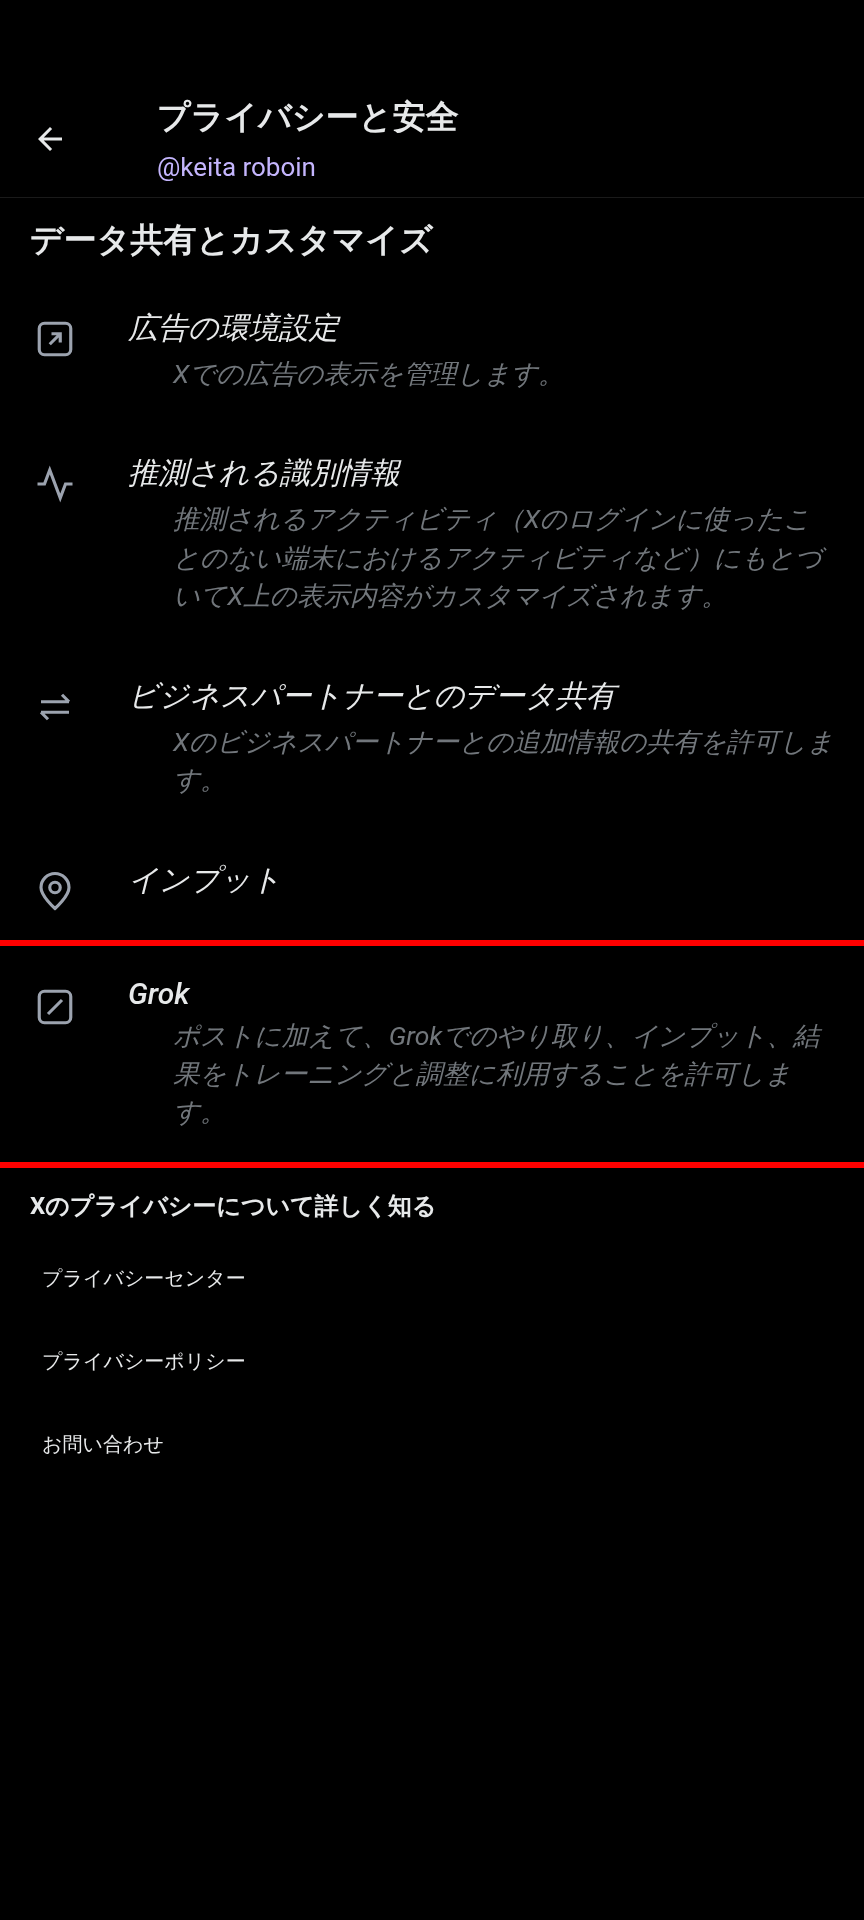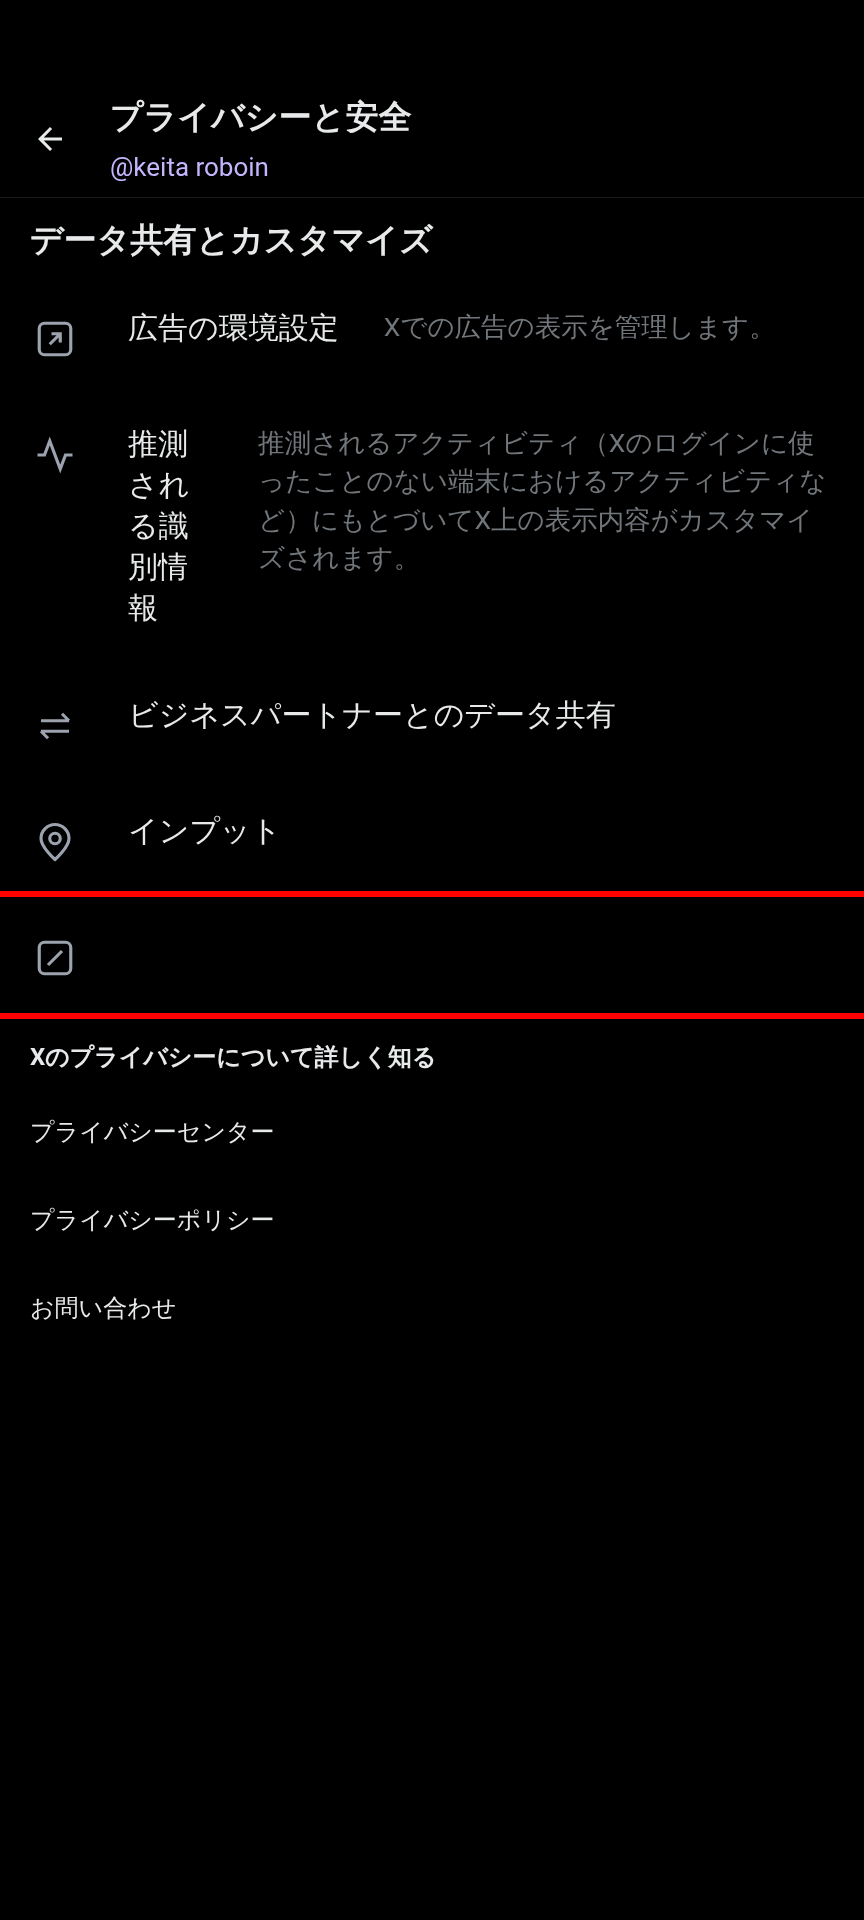--- a/index.html
+++ b/index.html
@@ -13,20 +13,21 @@
       background-color: #000000;
       color: #e7e9ea;
       font-family: -apple-system, BlinkMacSystemFont, "Segoe UI", Roboto, Helvetica, Arial, sans-serif;
       overflow: hidden;
     }
     .header {
       display: flex;
       align-items: center;
       padding: 95px 20px 15px 20px;
       border-bottom: 1px solid #1a1a1a;
+      gap: 47px;
     }
     .back-button {
       width: 60px;
       height: 60px;
       display: flex;
       align-items: center;
       justify-content: center;
       margin-right: 30px;
       cursor: pointer;
     }
@@ -72,43 +73,46 @@
       flex-shrink: 0;
     }
     .icon-slot svg {
       width: 42px;
       height: 42px;
       stroke: #9ca3af;
       fill: none;
     }
     .item-text {
       display: flex;
+      flex-direction: column;
       flex: 1;
+      font-style: italic;
     }
     .item-title {
       font-size: 30px;
       font-weight: 500;
       color: #e7e9ea;
       margin-bottom: 6px;
     }
     .item-description {
       font-size: 26.5px;
       color: #71767b;
       line-height: 1.45;
       margin-left: 45px;
     }
     .highlighted {
       border: 6px solid #ff0000;
       margin: -6px;
     }
     .link-item {
       padding: 28px 30px;
-      font-size: 24px;
+      font-size: 20px;
       color: #e7e9ea;
       cursor: pointer;
+      margin-left: 12px;
     }
     .section-heading-2 {
       font-size: 24px;
       font-weight: 700;
       color: #e7e9ea;
       padding: 28px 30px 15px 30px;
     }
   </style>
 </head>
 <body>
@@ -154,20 +158,21 @@
 
 <div class="settings-item">
   <div class="icon-slot">
     <svg viewBox="0 0 24 24" stroke-width="1.8">
       <path d="M4 9 L20 9 M16 5 L20 9"></path>
       <path d="M20 15 L4 15 M8 19 L4 15"></path>
     </svg>
   </div>
   <div class="item-text">
     <div class="item-title">ビジネスパートナーとのデータ共有</div>
+    <div class="item-description">Xのビジネスパートナーとの追加情報の共有を許可します。</div>
   </div>
 </div>
 
 <div class="settings-item">
   <div class="icon-slot">
     <svg viewBox="0 0 24 24" stroke-width="1.8">
       <path d="M12 22 C12 22 20 15 20 10 A8 8 0 0 0 4 10 C4 15 12 22 12 22 Z"></path>
       <circle cx="12" cy="10" r="3"></circle>
     </svg>
   </div>
@@ -177,20 +182,24 @@
 </div>
 
 <div class="highlighted">
   <div class="settings-item">
     <div class="icon-slot">
       <svg viewBox="0 0 24 24" stroke-width="1.8">
         <rect x="3" y="3" width="18" height="18" rx="3"></rect>
         <path d="M8 16 L16 8"></path>
       </svg>
     </div>
+    <div class="item-text">
+      <div class="item-title">Grok</div>
+      <div class="item-description">ポストに加えて、Grokでのやり取り、インプット、結果をトレーニングと調整に利用することを許可します。</div>
+    </div>
   </div>
 </div>
 
 <div class="section-heading-2">Xのプライバシーについて詳しく知る</div>
 
 <div class="link-item">プライバシーセンター</div>
 <div class="link-item">プライバシーポリシー</div>
 <div class="link-item">お問い合わせ</div>
 
 </body></html>

